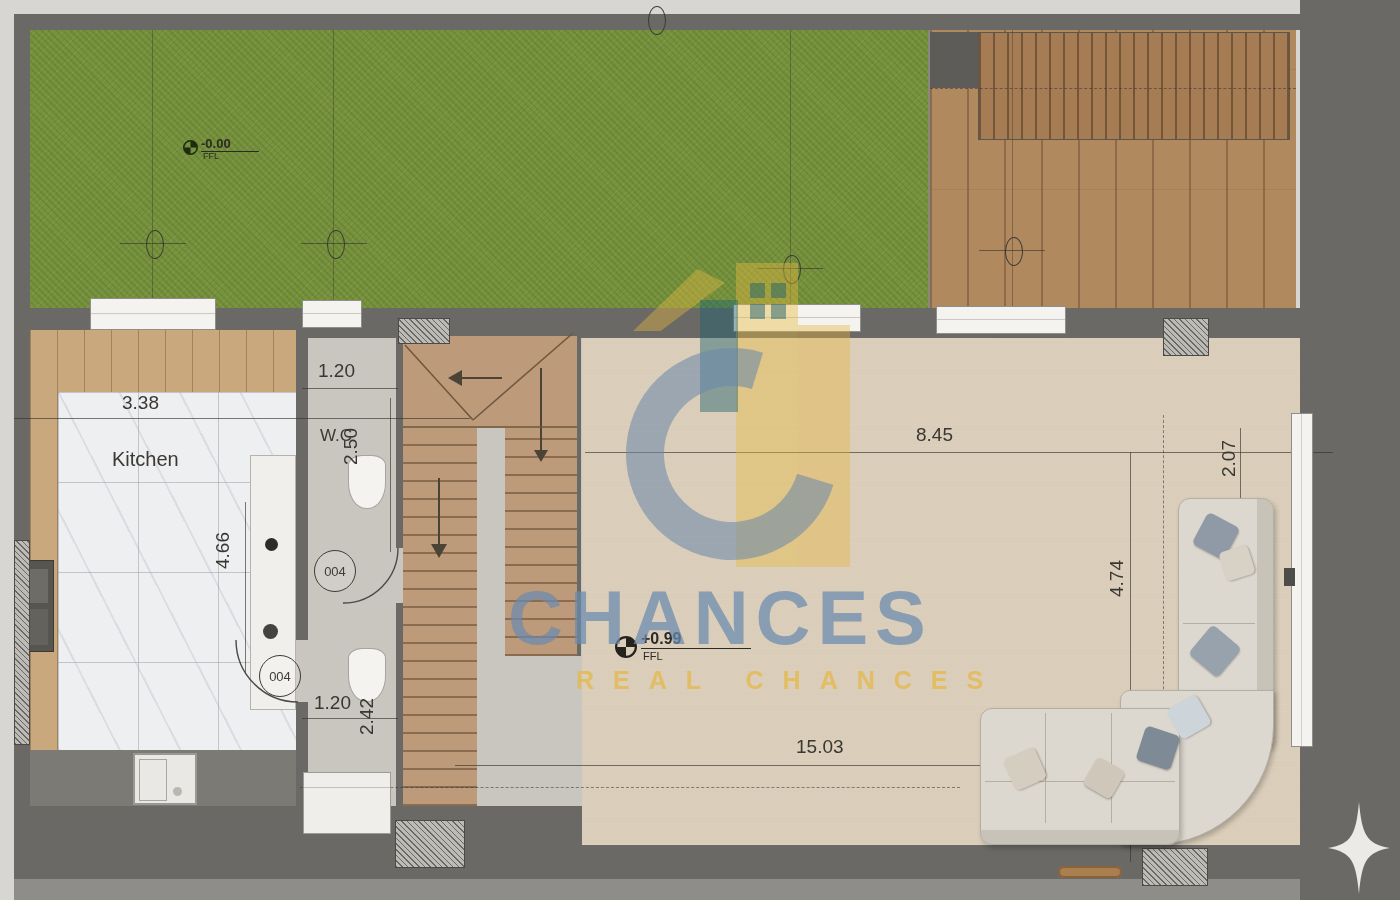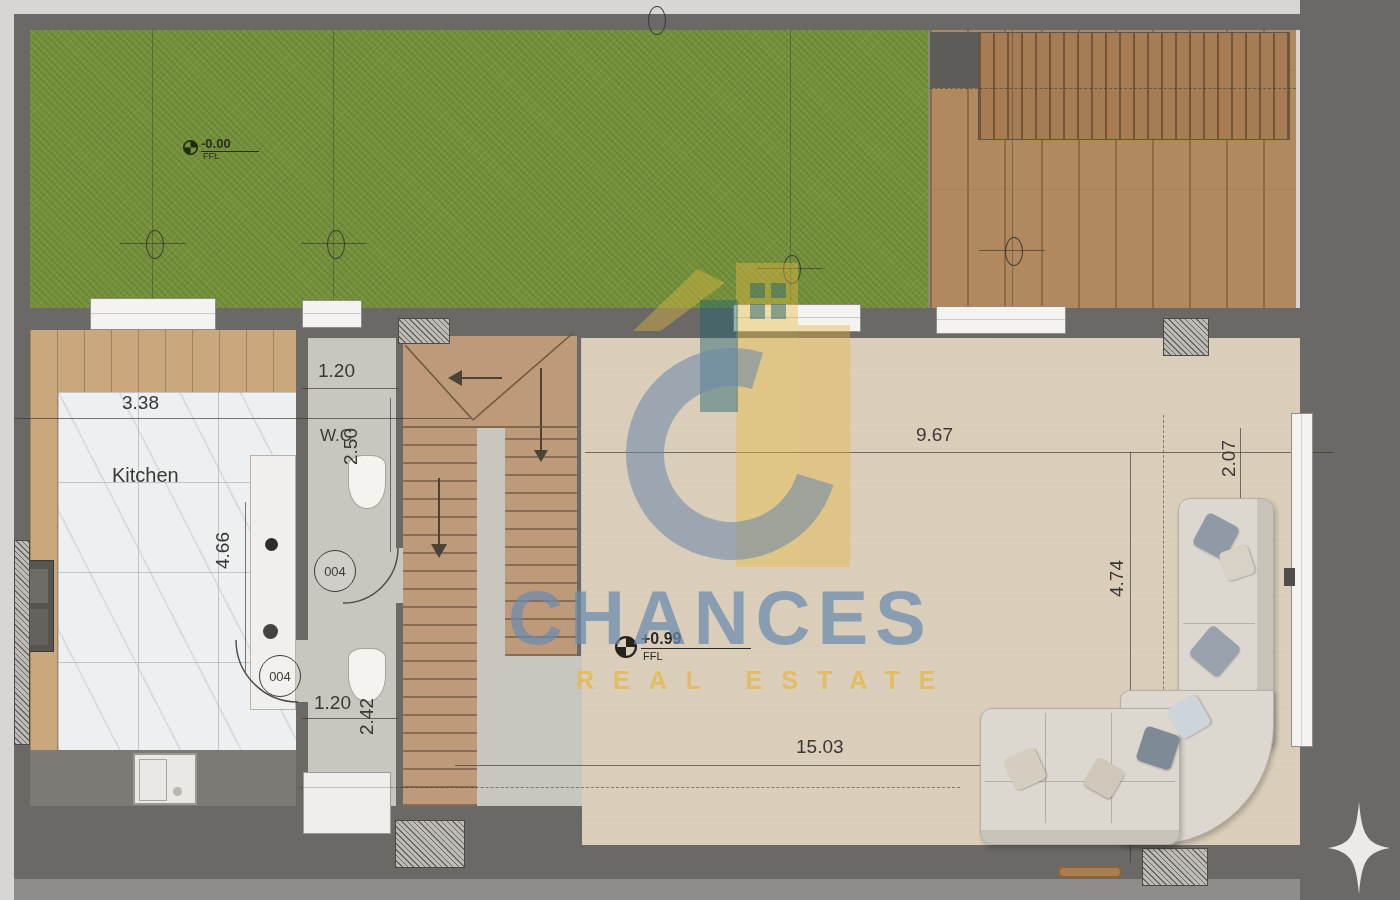--- a/index.html
+++ b/index.html
@@ -209,26 +209,26 @@
   <div class="dimlv" style="left:1240px;top:428px;height:132px;"></div>
   <div class="dashv" style="left:1163px;top:415px;height:445px;"></div>
   <div class="dashh" style="left:300px;top:787px;width:660px;"></div>
 
   <div class="dim" style="left:122px;top:392px;">3.38</div>
   <div class="dimv" style="left:212px;top:532px;">4.66</div>
   <div class="dim" style="left:318px;top:360px;">1.20</div>
   <div class="dimv" style="left:340px;top:428px;">2.50</div>
   <div class="dim" style="left:314px;top:692px;">1.20</div>
   <div class="dimv" style="left:356px;top:698px;z-index:7;">2.42</div>
-  <div class="dim" style="left:916px;top:424px;">9.67</div>
+  <div class="dim" style="left:916px;top:424px;">8.45</div>
   <div class="dim" style="left:796px;top:736px;">15.03</div>
   <div class="dimv" style="left:1106px;top:560px;">4.74</div>
   <div class="dimv" style="left:1218px;top:440px;">2.07</div>
 
-  <div class="room" style="left:112px;top:464px;">Kitchen</div>
+  <div class="room" style="left:112px;top:448px;">Kitchen</div>
   <div class="room" style="left:320px;top:426px;font-size:17px;">W.C</div>
 
   <div class="tag" style="left:314px;top:550px;z-index:7;">
       <span>004</span>
     </div>
   <div class="tag" style="left:259px;top:655px;z-index:7;">
       <span>004</span>
     </div>
 
   <div class="abs" style="left:615px;top:630px;z-index:30;">
@@ -260,21 +260,21 @@
       <div class="abs" style="left:92px;top:45px;width:38px;height:112px;background:rgba(32,100,110,.45);"></div>
       <div class="abs" style="left:142px;top:28px;width:15px;height:15px;background:rgba(32,100,110,.5);"></div>
       <div class="abs" style="left:163px;top:28px;width:15px;height:15px;background:rgba(32,100,110,.5);"></div>
       <div class="abs" style="left:142px;top:49px;width:15px;height:15px;background:rgba(32,100,110,.5);"></div>
       <div class="abs" style="left:163px;top:49px;width:15px;height:15px;background:rgba(32,100,110,.5);"></div>
     </div>
 
     <div class="abs" style="left:578px;top:348px;width:212px;height:212px;border-radius:50%;border:38px solid rgba(104,136,172,.55);border-right-color:transparent;transform:rotate(-28deg);box-sizing:border-box;"></div>
 
     <div class="abs" style="left:460px;top:574px;font-size:76px;font-weight:bold;letter-spacing:7px;color:rgba(106,138,175,.72);">CHANCES</div>
-    <div class="abs" style="left:528px;top:666px;font-size:25px;font-weight:bold;letter-spacing:19px;color:rgba(228,185,77,.8);">REAL ESTATE</div>
+    <div class="abs" style="left:528px;top:666px;font-size:25px;font-weight:bold;letter-spacing:19px;color:rgba(228,185,77,.8);">REAL CHANCES</div>
   </div>
 
   <div class="abs" style="left:1328px;top:802px;z-index:45;">
     <svg width="62" height="92" viewBox="0 0 62 92">
         <path d="M31 0 C34 32 38 42 62 46 C38 50 34 60 31 92 C28 60 24 50 0 46 C24 42 28 32 31 0 Z" fill="#eceae6"></path>
       </svg>
   </div>
 
 </div>
 

